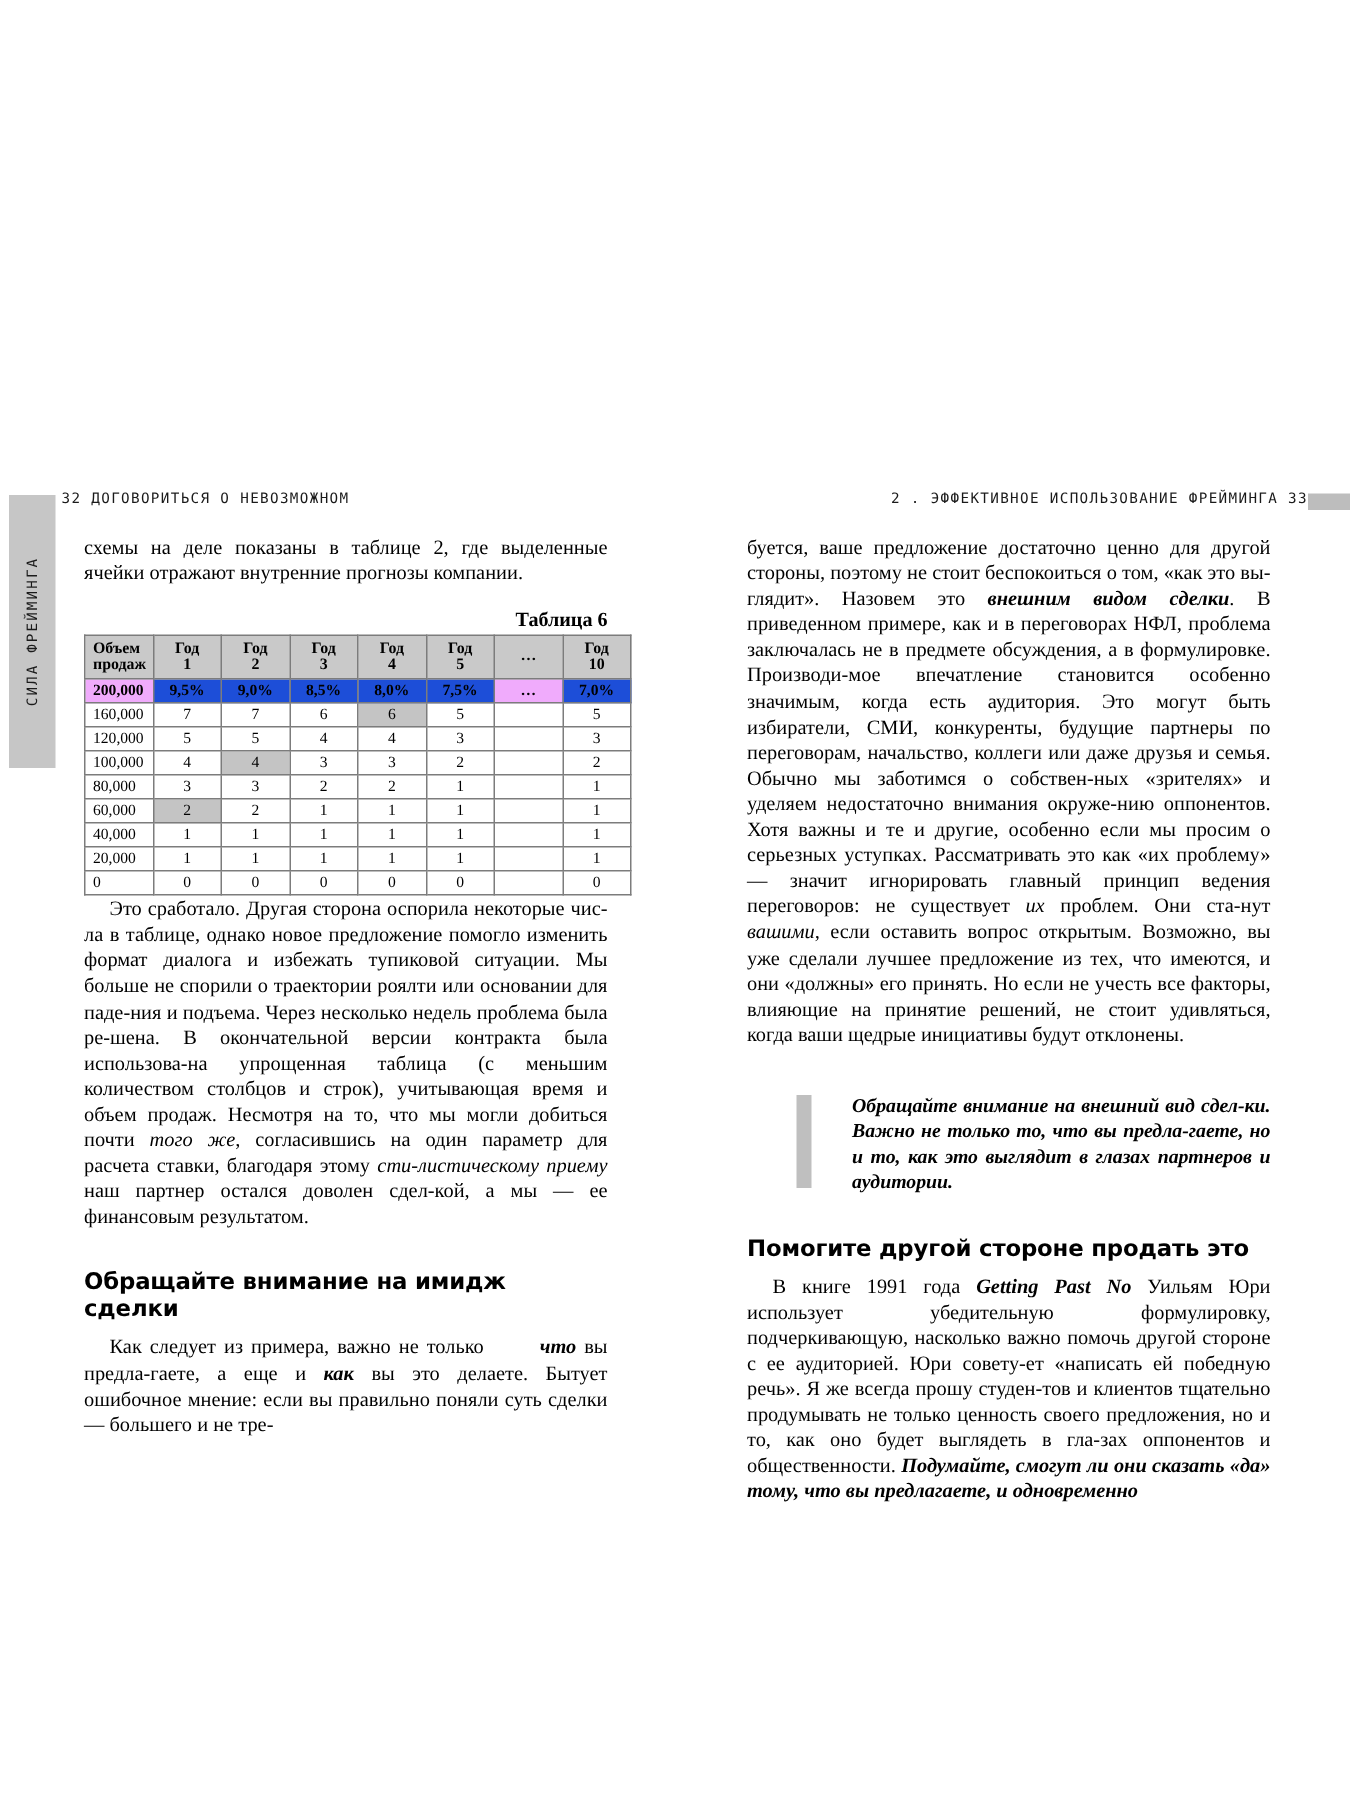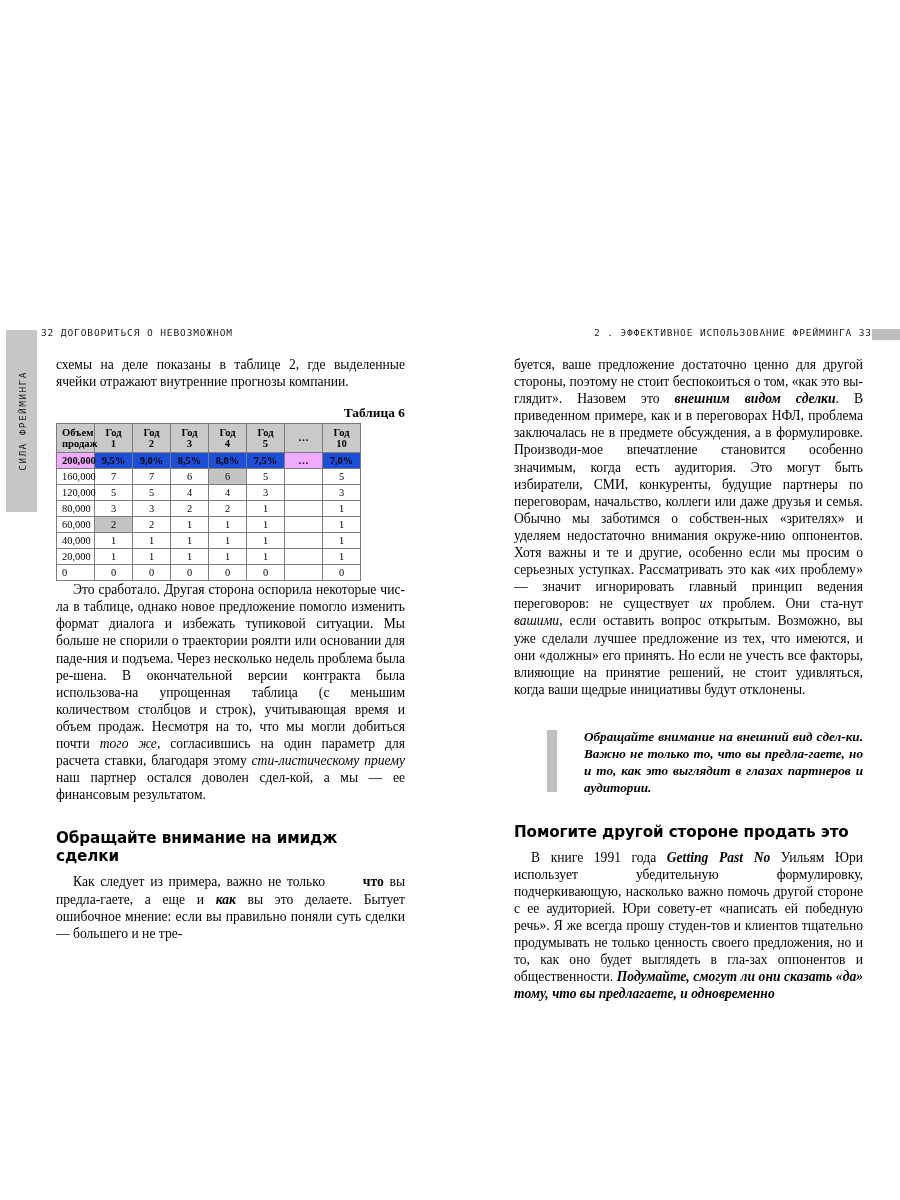--- a/index.html
+++ b/index.html
@@ -70,21 +70,21 @@
   .runhead-left  { left: 41px; }
   .runhead-right { left: 872px; transform: translateX(-100%); }
 
   
   .col {
     position: absolute;
     top: 356px;
     width: 349px;
   }
   .col-left  { left: 56px; }
-  .col-right { left: 514px; }
+  .col-right { left: 498px; }
 
   p.body {
     margin: 0;
     font-size: 13.6px;
     line-height: 17.1px;
     text-align: justify;
     text-indent: 17px;
     hyphens: manual;
   }
   p.body.noindent { text-indent: 0; }
@@ -96,21 +96,21 @@
     margin: 15px 0 3px 0;
     text-align: right;
     font-weight: bold;
     font-size: 13.4px;
     line-height: 15px;
   }
 
   
   table.rates {
     border-collapse: collapse;
-    width: 305px;
+    width: 365px;
     table-layout: fixed;
     font-size: 10.4px;
     border: 1px solid #4a4a4a;
   }
   table.rates th,
   table.rates td {
     border: 1px solid #7c7c7c;
     padding: 1px 4px;
     line-height: 11.4px;
     height: 13px;
@@ -231,20 +231,30 @@
             <td class="c0">120,000</td>
             <td>5</td>
             <td>5</td>
             <td>4</td>
             <td>4</td>
             <td>3</td>
             <td></td>
             <td>3</td>
           </tr>
           <tr>
+            <td class="c0">100,000</td>
+            <td>4</td>
+            <td class="hl">4</td>
+            <td>3</td>
+            <td>3</td>
+            <td>2</td>
+            <td></td>
+            <td>2</td>
+          </tr>
+          <tr>
             <td class="c0">80,000</td>
             <td>3</td>
             <td>3</td>
             <td>2</td>
             <td>2</td>
             <td>1</td>
             <td></td>
             <td>1</td>
           </tr>
           <tr>
@@ -287,21 +297,21 @@
             <td></td>
             <td>0</td>
           </tr>
         </tbody>
     </table>
 
     <p class="body" id="left-p1">Это сработало. Другая сторона оспорила некоторые чис-ла в таблице, однако новое предложение помогло изменить формат диалога и избежать тупиковой ситуации. Мы больше не спорили о траектории роялти или основании для паде-ния и подъема. Через несколько недель проблема была ре-шена. В окончательной версии контракта была использова-на упрощенная таблица (с меньшим количеством столбцов и строк), учитывающая время и объем продаж. Несмотря на то, что мы могли добиться почти <i>того же</i>, согласившись на один параметр для расчета ставки, благодаря этому <i>сти-листическому приему</i> наш партнер остался доволен сдел-кой, а мы — ее финансовым результатом.</p>
 
     <h2 class="sect">Обращайте внимание на имидж сделки</h2>
 
-    <p class="body" id="left-p2">Как следует из примера, важно не только <b style=" margin-left: 32px;">что</b> вы предла-гаете, а еще и <b style="font-style: italic;">как</b> вы это делаете. Бытует ошибочное мнение: если вы правильно поняли суть сделки — большего и не тре-</p>
+    <p class="body" id="left-p2">Как следует из примера, важно не только <b style="font-style: italic; margin-left: 32px;">что</b> вы предла-гаете, а еще и <b style="font-style: italic;">как</b> вы это делаете. Бытует ошибочное мнение: если вы правильно поняли суть сделки — большего и не тре-</p>
 
   </div>
 
   <div class="col col-right">
 
     <p class="body noindent" id="right-p1">буется, ваше предложение достаточно ценно для другой стороны, поэтому не стоит беспокоиться о том, «как это вы-глядит». Назовем это <b style="font-style: italic;">внешним видом сделки</b>. В приведенном примере, как и в переговорах НФЛ, проблема заключалась не в предмете обсуждения, а в формулировке. Производи-мое впечатление становится особенно значимым, когда есть аудитория. Это могут быть избиратели, СМИ, конкуренты, будущие партнеры по переговорам, начальство, коллеги или даже друзья и семья. Обычно мы заботимся о собствен-ных «зрителях» и уделяем недостаточно внимания окруже-нию оппонентов. Хотя важны и те и другие, особенно если мы просим о серьезных уступках. Рассматривать это как «их проблему» — значит игнорировать главный принцип ведения переговоров: не существует <i>их</i> проблем. Они ста-нут <i>вашими</i>, если оставить вопрос открытым. Возможно, вы уже сделали лучшее предложение из тех, что имеются, и они «должны» его принять. Но если не учесть все факторы, влияющие на принятие решений, не стоит удивляться, когда ваши щедрые инициативы будут отклонены.</p>
 
     <div class="callout">
       <div class="callout-bar"></div>
       <p class="callout-text">Обращайте внимание на внешний вид сдел-ки. Важно не только то, что вы предла-гаете, но и то, как это выглядит в глазах партнеров и аудитории.</p>

